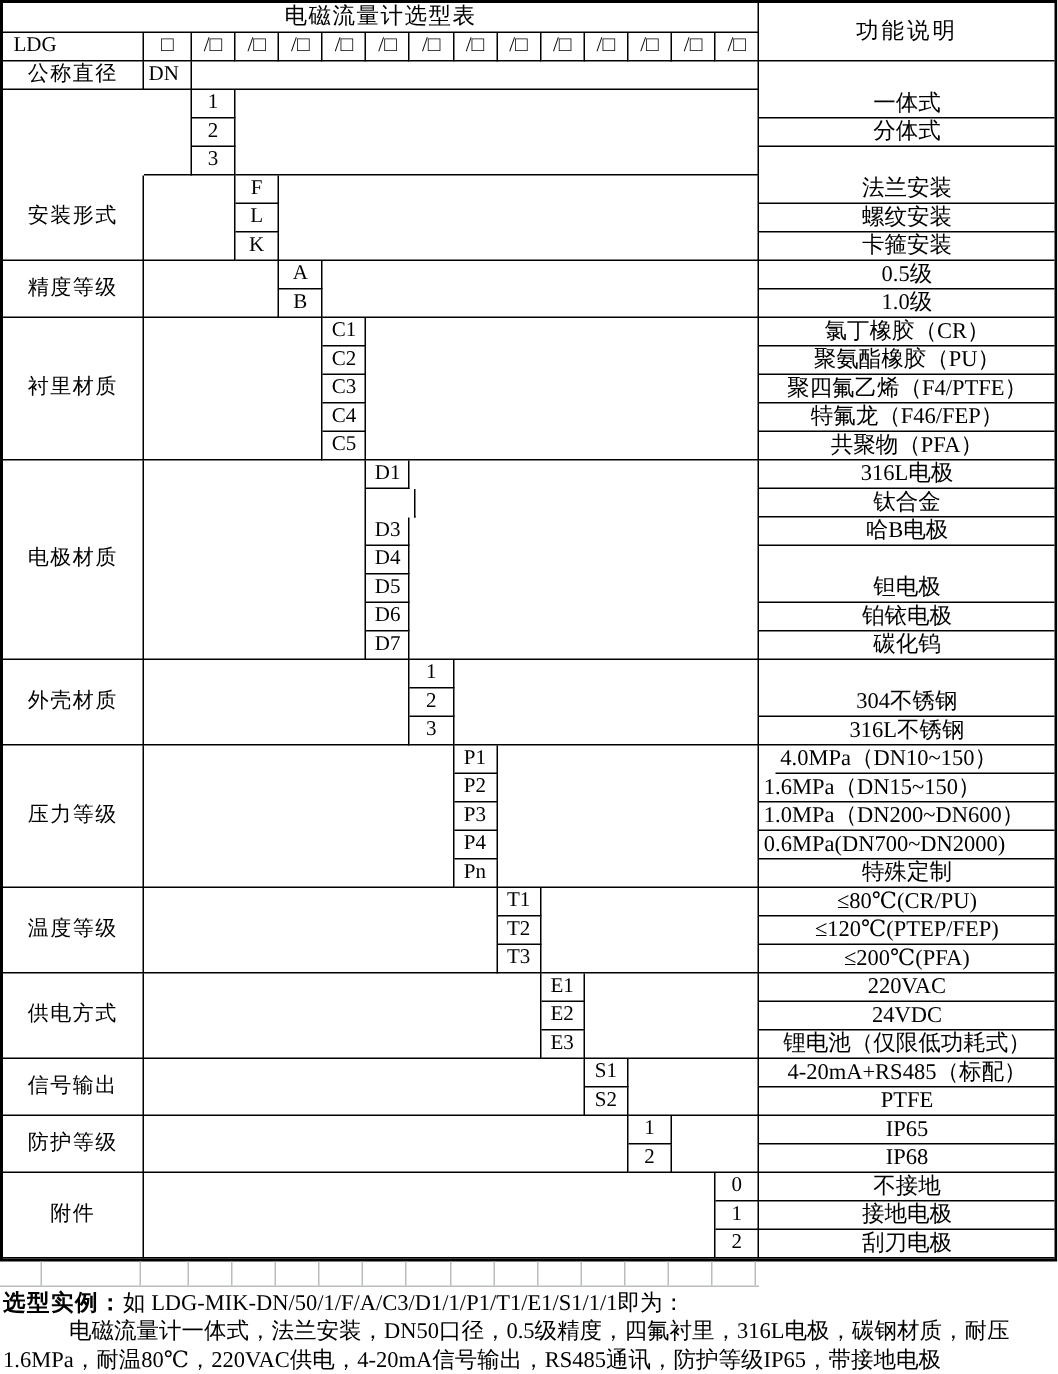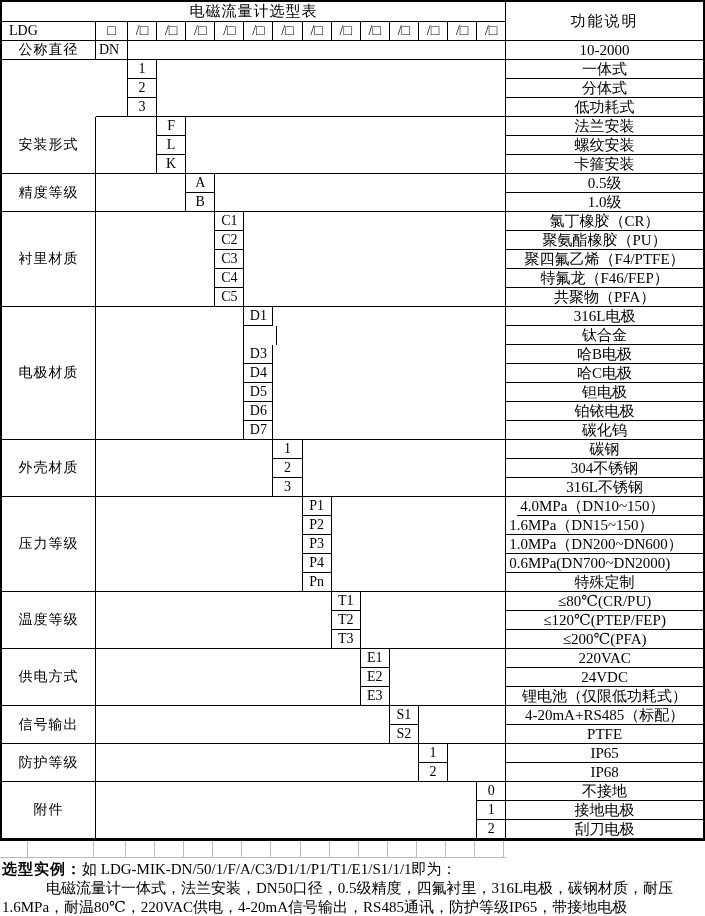--- a/index.html
+++ b/index.html
@@ -60,29 +60,27 @@
       <div class="c slot" style="grid-area: 2 / 8;">/□</div>
       <div class="c slot" style="grid-area: 2 / 9;">/□</div>
       <div class="c slot" style="grid-area: 2 / 10;">/□</div>
       <div class="c slot" style="grid-area: 2 / 11;">/□</div>
       <div class="c slot" style="grid-area: 2 / 12;">/□</div>
       <div class="c slot" style="grid-area: 2 / 13;">/□</div>
       <div class="c slot" style="grid-area: 2 / 14;">/□</div>
       <div class="c slot" style="grid-area: 2 / 15;">/□</div>
       <div class="c label" style="grid-area: 3 / 1 / span 1;">公称直径</div>
       <div class="c left" style="grid-area: 3 / 2;">DN</div>
-      <div class="c desc" style="grid-area: 3 / 16;">10-2000</div>
       <div class="c" style="grid-area: 3 / 3 / span 1 / 16;"></div>
       <div class="c" style="grid-area: 4 / 2 / span 3 / 3;"></div>
       <div class="c" style="grid-area: 4 / 3;">1</div>
       <div class="c desc" style="grid-area: 4 / 16;">一体式</div>
       <div class="c" style="grid-area: 5 / 3;">2</div>
       <div class="c desc" style="grid-area: 5 / 16;">分体式</div>
       <div class="c" style="grid-area: 6 / 3;">3</div>
-      <div class="c desc" style="grid-area: 6 / 16;">低功耗式</div>
       <div class="c" style="grid-area: 4 / 4 / span 3 / 16;"></div>
       <div class="c label" style="grid-area: 7 / 1 / span 3;">安装形式</div>
       <div class="c" style="grid-area: 7 / 2 / span 3 / 4;"></div>
       <div class="c" style="grid-area: 7 / 4;">F</div>
       <div class="c desc" style="grid-area: 7 / 16;">法兰安装</div>
       <div class="c" style="grid-area: 8 / 4;">L</div>
       <div class="c desc" style="grid-area: 8 / 16;">螺纹安装</div>
       <div class="c" style="grid-area: 9 / 4;">K</div>
       <div class="c desc" style="grid-area: 9 / 16;">卡箍安装</div>
       <div class="c" style="grid-area: 7 / 5 / span 3 / 16;"></div>
@@ -108,32 +106,30 @@
       <div class="c" style="grid-area: 12 / 7 / span 5 / 16;"></div>
       <div class="c label" style="grid-area: 17 / 1 / span 7;">电极材质</div>
       <div class="c" style="grid-area: 17 / 2 / span 7 / 7;"></div>
       <div class="c" style="grid-area: 17 / 7;">D1</div>
       <div class="c desc" style="grid-area: 17 / 16;">316L电极</div>
       <div class="c" style="grid-area: 18 / 7; margin-left: 32px;">D2</div>
       <div class="c desc" style="grid-area: 18 / 16;">钛合金</div>
       <div class="c" style="grid-area: 19 / 7;">D3</div>
       <div class="c desc" style="grid-area: 19 / 16;">哈B电极</div>
       <div class="c" style="grid-area: 20 / 7;">D4</div>
-      <div class="c desc" style="grid-area: 20 / 16;">哈C电极</div>
       <div class="c" style="grid-area: 21 / 7;">D5</div>
       <div class="c desc" style="grid-area: 21 / 16;">钽电极</div>
       <div class="c" style="grid-area: 22 / 7;">D6</div>
       <div class="c desc" style="grid-area: 22 / 16;">铂铱电极</div>
       <div class="c" style="grid-area: 23 / 7;">D7</div>
       <div class="c desc" style="grid-area: 23 / 16;">碳化钨</div>
       <div class="c" style="grid-area: 17 / 8 / span 7 / 16;"></div>
       <div class="c label" style="grid-area: 24 / 1 / span 3;">外壳材质</div>
       <div class="c" style="grid-area: 24 / 2 / span 3 / 8;"></div>
       <div class="c" style="grid-area: 24 / 8;">1</div>
-      <div class="c desc" style="grid-area: 24 / 16;">碳钢</div>
       <div class="c" style="grid-area: 25 / 8;">2</div>
       <div class="c desc" style="grid-area: 25 / 16;">304不锈钢</div>
       <div class="c" style="grid-area: 26 / 8;">3</div>
       <div class="c desc" style="grid-area: 26 / 16;">316L不锈钢</div>
       <div class="c" style="grid-area: 24 / 9 / span 3 / 16;"></div>
       <div class="c label" style="grid-area: 27 / 1 / span 5;">压力等级</div>
       <div class="c" style="grid-area: 27 / 2 / span 5 / 9;"></div>
       <div class="c" style="grid-area: 27 / 9;">P1</div>
       <div class="c desc left" style="grid-area: 27 / 16; margin-left: 11px;">4.0MPa（DN10~150）</div>
       <div class="c" style="grid-area: 28 / 9;">P2</div>

